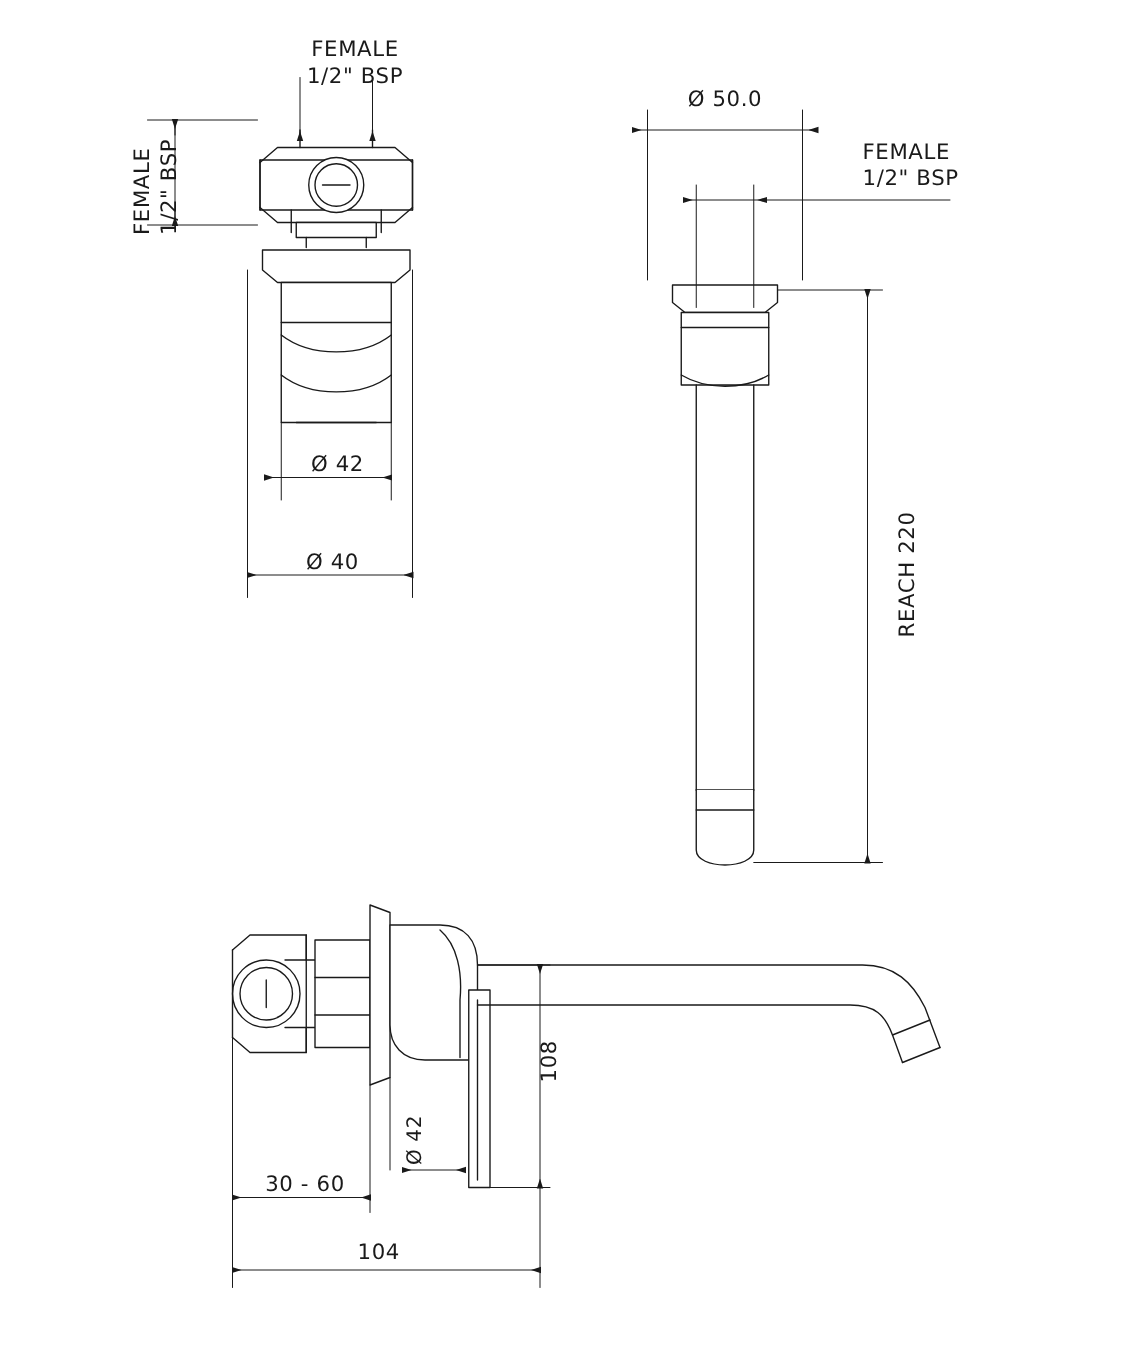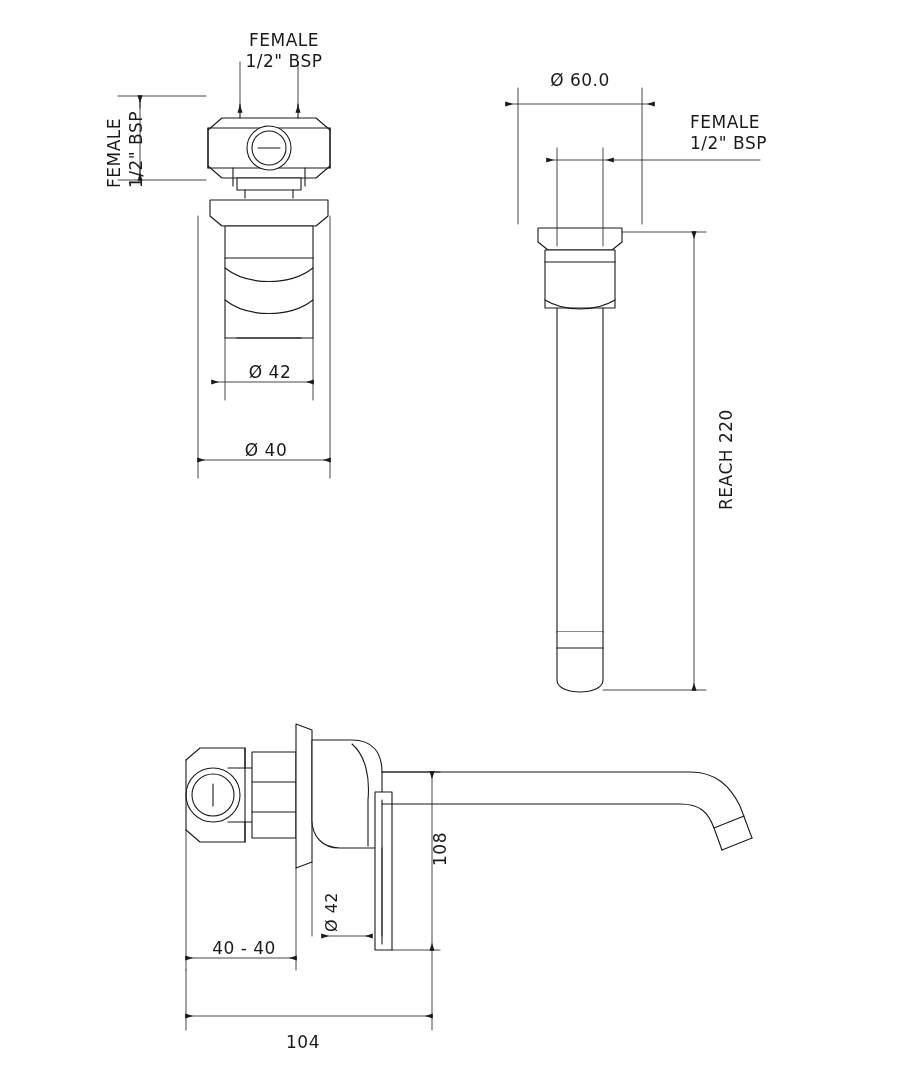--- a/index.html
+++ b/index.html
@@ -206,30 +206,30 @@
     <div>1/2" BSP</div>
   </div>
 
   <div class="dimtext rot90" style="left:104px; top:188px;">FEMALE</div>
   <div class="dimtext rot90" style="left:126px; top:188px;">1/2" BSP</div>
 
   <div class="dimtext center" style="left:230px; top:362px; width:80px;">Ø 42</div>
 
   <div class="dimtext center" style="left:226px; top:440px; width:80px;">Ø 40</div>
 
-  <div class="dimtext center" style="left:518px; top:70px; width:124px;">Ø 60.0</div>
+  <div class="dimtext center" style="left:518px; top:70px; width:124px;">Ø 50.0</div>
 
   <div class="dimtext" style="left:690px; top:112px;">
     <div>FEMALE</div>
     <div>1/2" BSP</div>
   </div>
 
   <div class="dimtext rot90" style="left:716px; top:510px;">REACH 220</div>
 
   <div class="dimtext rot90" style="left:430px; top:866px;">108</div>
 
   <div class="dimtext rot90 small" style="left:322px; top:932px;">Ø 42</div>
 
-  <div class="dimtext center" style="left:190px; top:938px; width:108px;">40 - 40</div>
-
-  <div class="dimtext center" style="left:248px; top:1032px; width:110px;">104</div>
+  <div class="dimtext center" style="left:190px; top:938px; width:108px;">30 - 60</div>
+
+  <div class="dimtext center" style="left:248px; top:992px; width:110px;">104</div>
 
 </div>
 
 </body></html>

